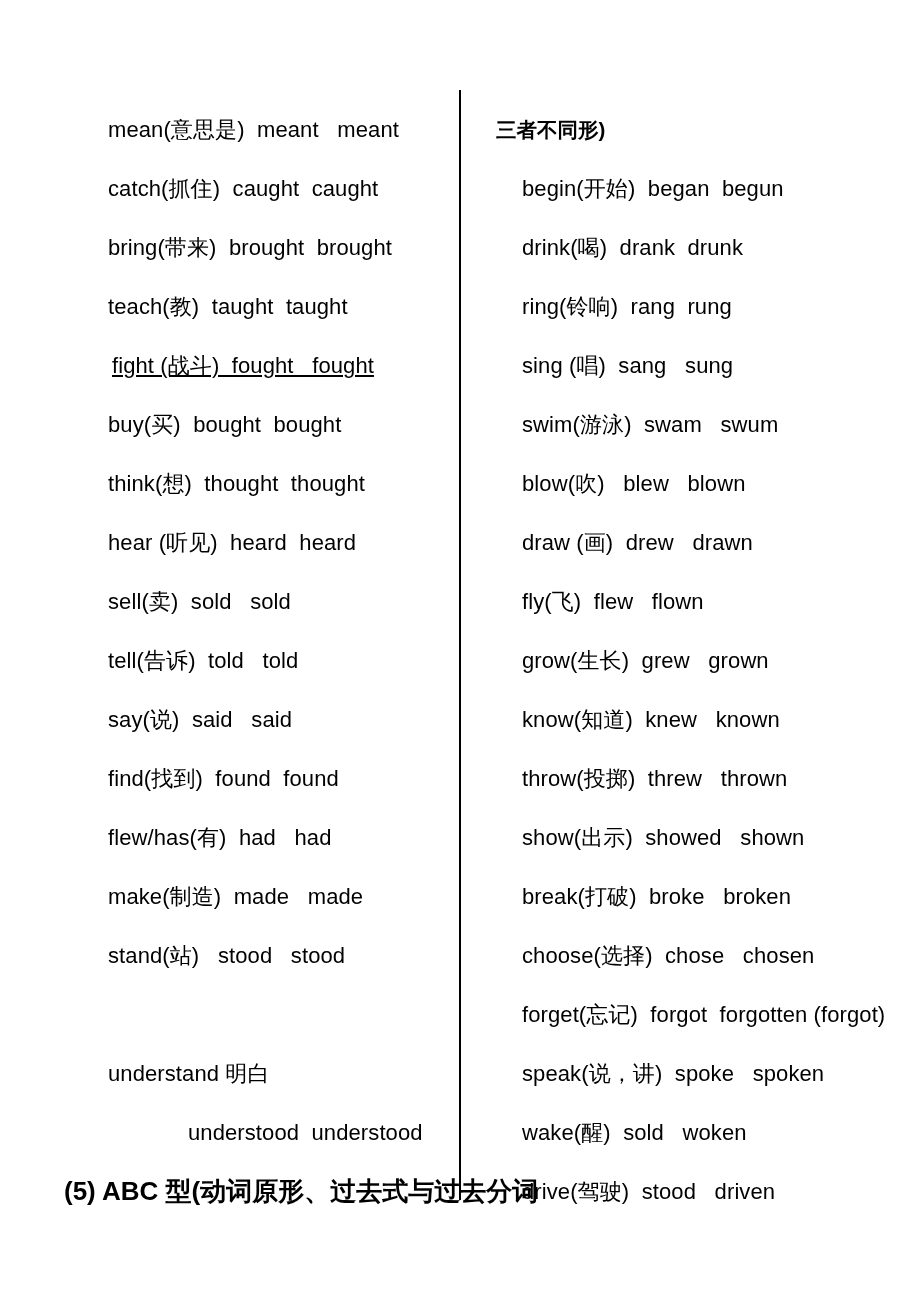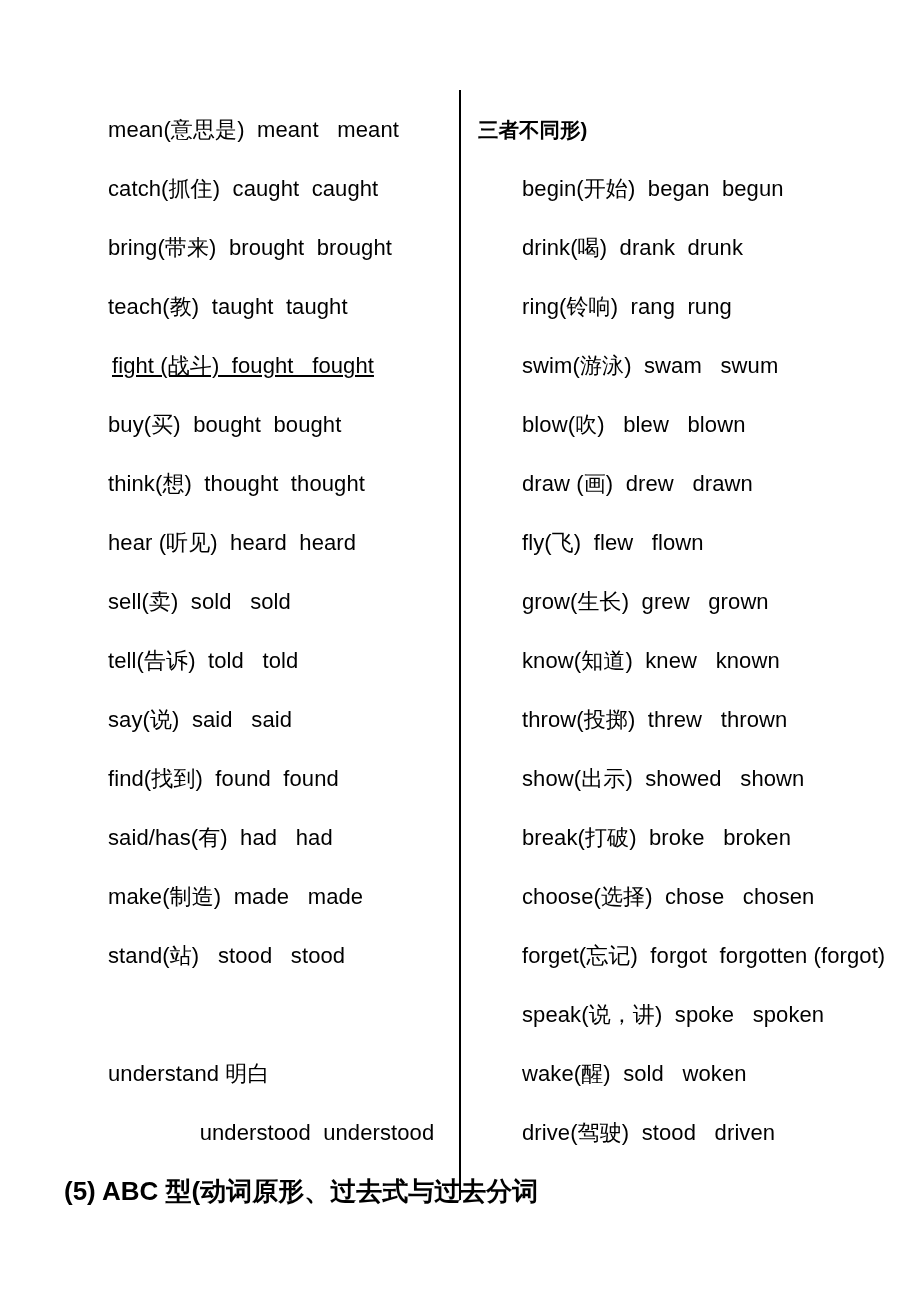--- a/index.html
+++ b/index.html
@@ -45,36 +45,37 @@
     line-height: 59px;
     font-size: 22px;
     white-space: pre;
     letter-spacing: 0.1px;
     margin-left: 44px;
   }
 
   .verb-row.blank { color: transparent; }
 
   .verb-row.indent-small { padding-left: 4px; text-decoration: underline; }
-  .verb-row.indent-large { padding-left: 80px; text-align: center; }
+  .verb-row.indent-large { padding-left: 80px; }
 
   .section-heading {
     height: 59px;
     line-height: 59px;
     font-size: 26px;
     font-weight: bold;
     white-space: pre;
   }
 
   .col-heading {
     height: 59px;
     line-height: 59px;
     font-size: 20.5px;
     font-weight: bold;
     white-space: pre;
+    margin-left: 18px;
   }
 </style>
 </head>
 <body>
 
 <div id="page">
 
   <div id="column-divider"></div>
 
   <div class="column" id="left-column">
@@ -83,34 +84,35 @@
     <div class="verb-row">bring(带来)  brought  brought</div>
     <div class="verb-row">teach(教)  taught  taught</div>
     <div class="verb-row indent-small">fight (战斗)  fought   fought</div>
     <div class="verb-row">buy(买)  bought  bought</div>
     <div class="verb-row">think(想)  thought  thought</div>
     <div class="verb-row">hear (听见)  heard  heard</div>
     <div class="verb-row">sell(卖)  sold   sold</div>
     <div class="verb-row">tell(告诉)  told   told</div>
     <div class="verb-row">say(说)  said   said</div>
     <div class="verb-row">find(找到)  found  found</div>
-    <div class="verb-row">said/has(有)  had   had</div>
+    <div class="verb-row">flew/has(有)  had   had</div>
     <div class="verb-row">make(制造)  made   made</div>
     <div class="verb-row">stand(站)   stood   stood</div>
     <div class="verb-row blank"></div>
     <div class="verb-row">understand 明白</div>
     <div class="verb-row indent-large">understood  understood</div>
     <div class="section-heading">(5) ABC 型(动词原形、过去式与过去分词</div>
   </div>
 
   <div class="column" id="right-column">
     <div class="col-heading">三者不同形)</div>
     <div class="verb-row">begin(开始)  began  begun</div>
     <div class="verb-row">drink(喝)  drank  drunk</div>
     <div class="verb-row">ring(铃响)  rang  rung</div>
+    <div class="verb-row">sing (唱)  sang   sung</div>
     <div class="verb-row">swim(游泳)  swam   swum</div>
     <div class="verb-row">blow(吹)   blew   blown</div>
     <div class="verb-row">draw (画)  drew   drawn</div>
     <div class="verb-row">fly(飞)  flew   flown</div>
     <div class="verb-row">grow(生长)  grew   grown</div>
     <div class="verb-row">know(知道)  knew   known</div>
     <div class="verb-row">throw(投掷)  threw   thrown</div>
     <div class="verb-row">show(出示)  showed   shown</div>
     <div class="verb-row">break(打破)  broke   broken</div>
     <div class="verb-row">choose(选择)  chose   chosen</div>

